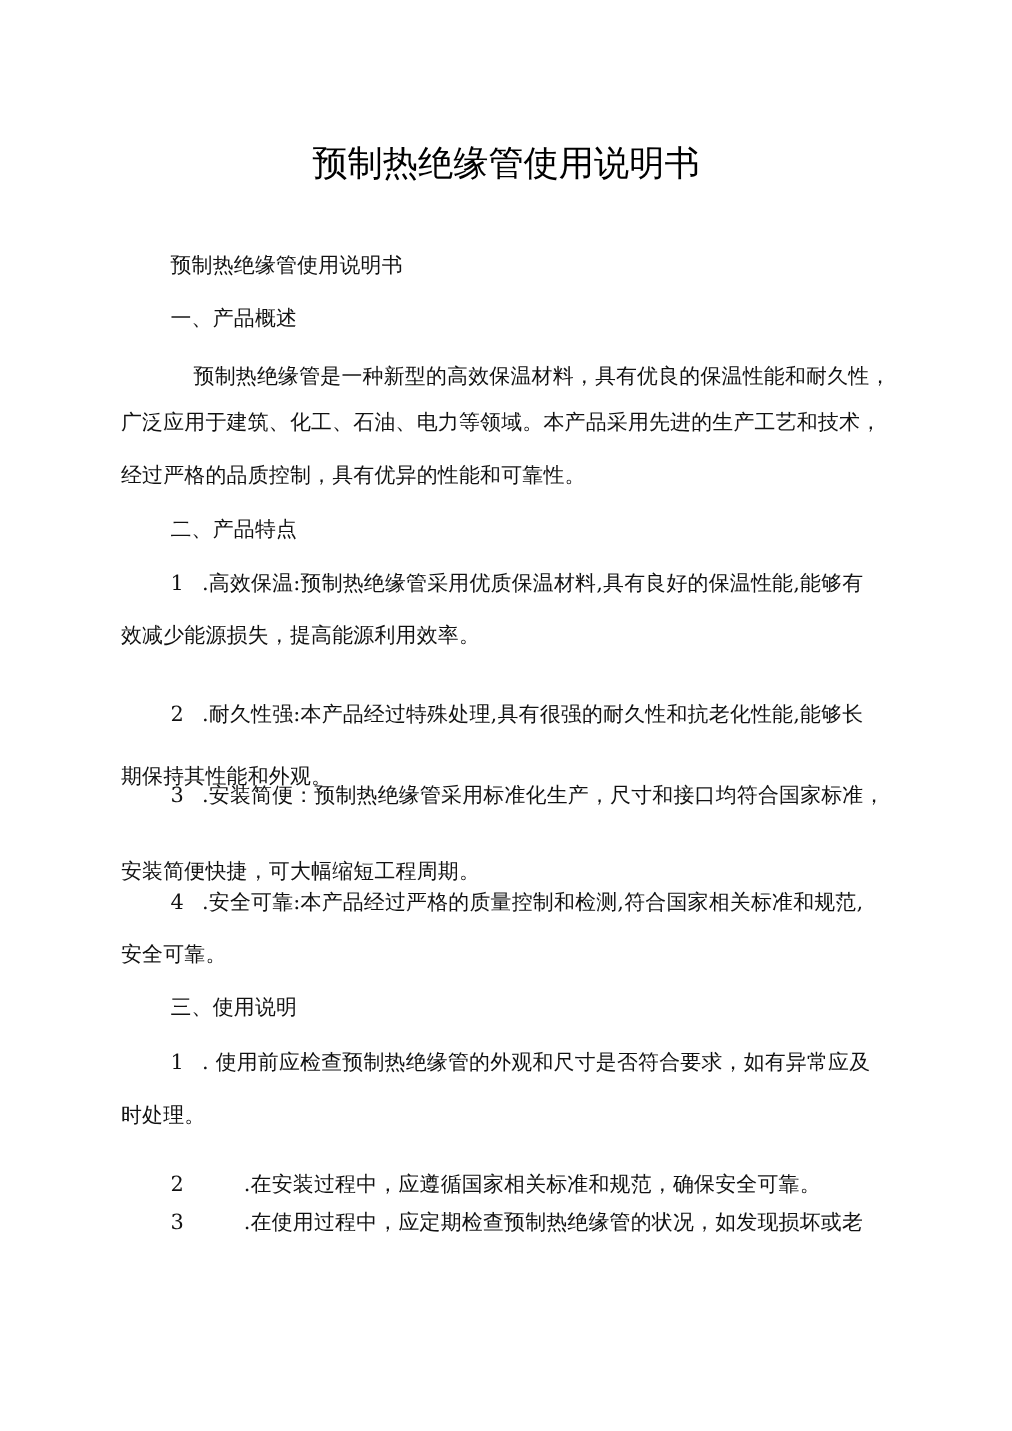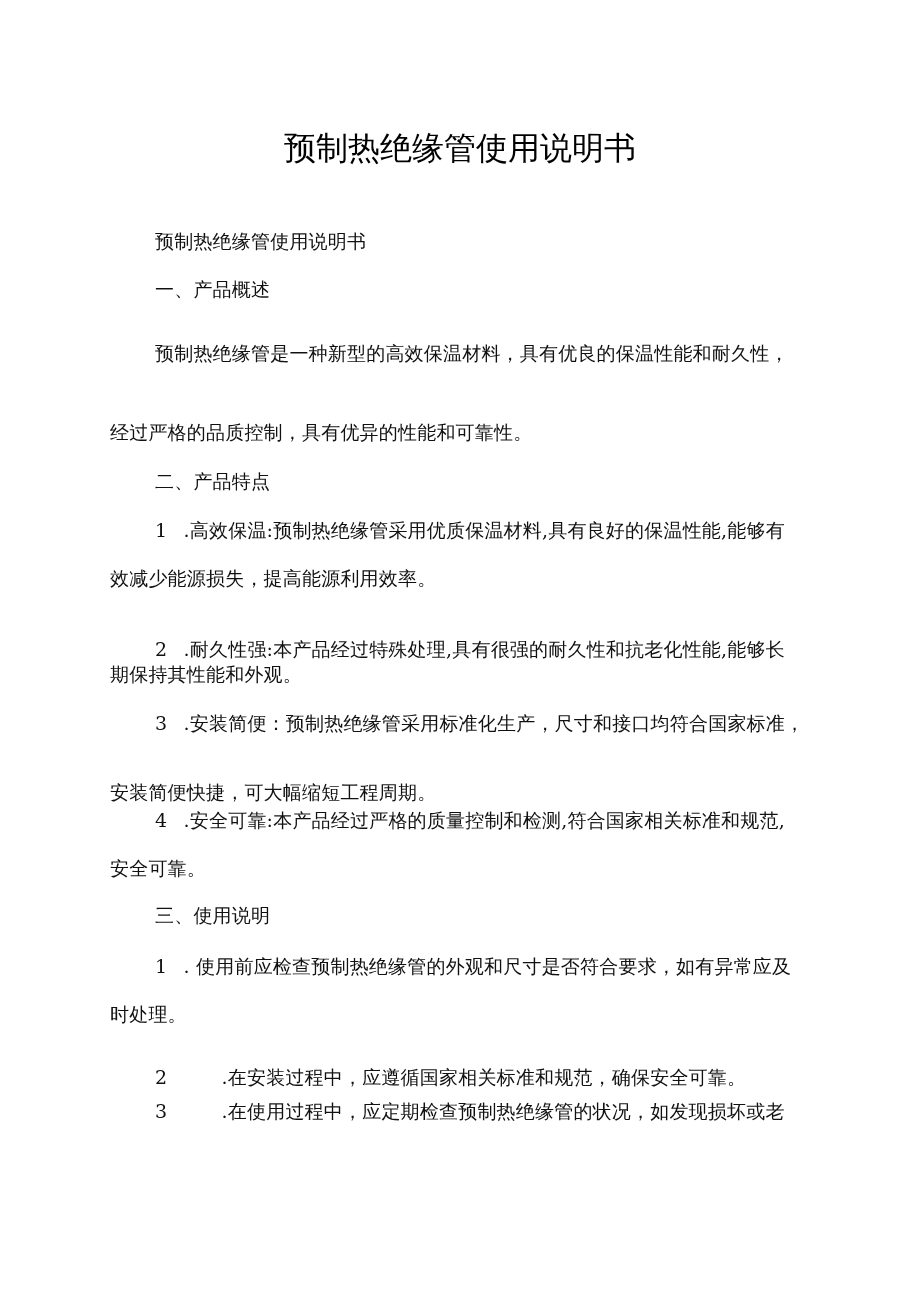--- a/index.html
+++ b/index.html
@@ -50,36 +50,37 @@
 </head>
 <body>
 
 <div class="page">
 
   <div class="doc-title">预制热绝缘管使用说明书</div>
 
   <div class="line indent" style="top:227px;">预制热绝缘管使用说明书</div>
 
   <div class="line indent" style="top:275px;">一、产品概述</div>
-  <div class="line indent" style="top:339px;">预制热绝缘管是一种新型的高效保温材料，具有优良的保温性能和耐久性，</div>
+  <div class="line indent" style="top:328px;margin-left:21px;">预制热绝缘管是一种新型的高效保温材料，具有优良的保温性能和耐久性，</div>
+  <div class="line flush" style="top:370px;">广泛应用于建筑、化工、石油、电力等领域。本产品采用先进的生产工艺和技术，</div>
   <div class="line flush" style="top:418px;">经过严格的品质控制，具有优异的性能和可靠性。</div>
 
   <div class="line indent" style="top:467px;">二、产品特点</div>
 
   <div class="line indent" style="top:516px;">
     <span class="num">1</span>
     <span style="display:inline-block;width:10px;"></span><span>.高效保温:预制热绝缘管采用优质保温材料,具有良好的保温性能,能够有</span>
   </div>
   <div class="line flush" style="top:564px;">效减少能源损失，提高能源利用效率。</div>
 
   <div class="line indent" style="top:635px;">
     <span class="num">2</span>
     <span style="display:inline-block;width:10px;"></span><span>.耐久性强:本产品经过特殊处理,具有很强的耐久性和抗老化性能,能够长</span>
   </div>
-  <div class="line flush" style="top:660px;text-align:center;">期保持其性能和外观。</div>
+  <div class="line flush" style="top:692px;text-align:center;">期保持其性能和外观。</div>
 
   <div class="line indent" style="top:709px;text-align:right;">
     <span class="num">3</span>
     <span style="display:inline-block;width:10px;"></span><span>.安装简便：预制热绝缘管采用标准化生产，尺寸和接口均符合国家标准，</span>
   </div>
   <div class="line flush" style="top:779px;font-family:Liberation Serif, serif;">安装简便快捷，可大幅缩短工程周期。</div>
 
   <div class="line indent" style="top:806px;">
     <span class="num">4</span>
     <span style="display:inline-block;width:10px;"></span><span>.安全可靠:本产品经过严格的质量控制和检测,符合国家相关标准和规范,</span>

